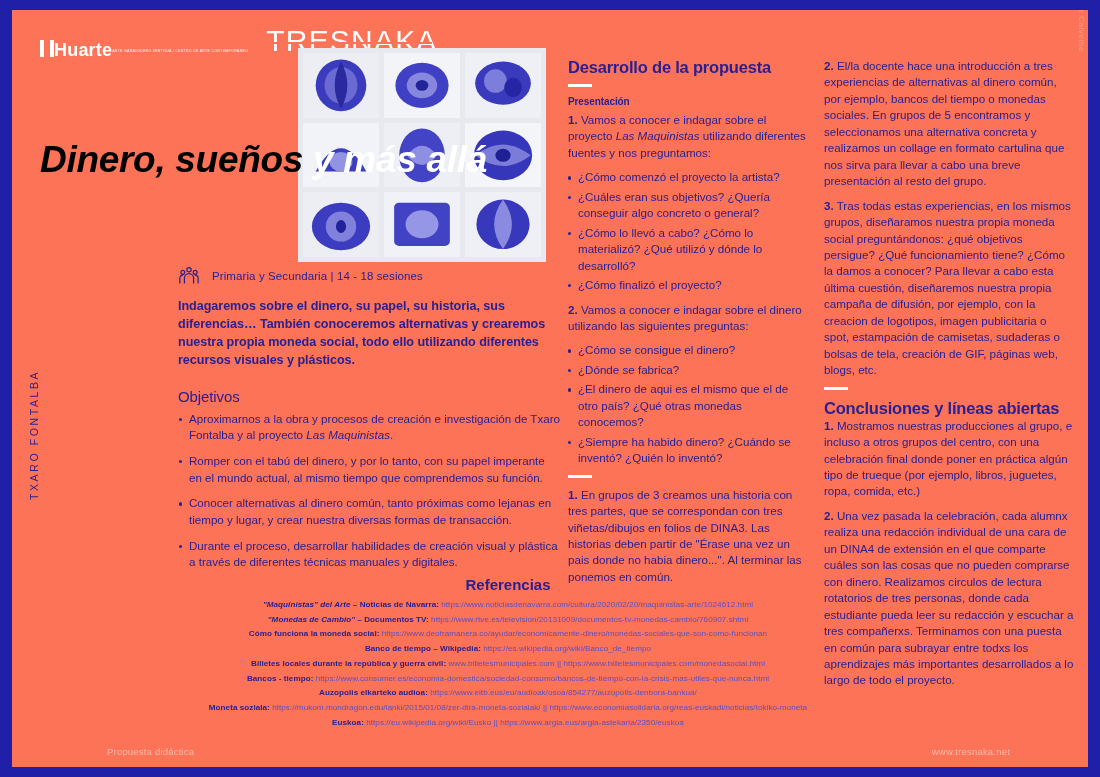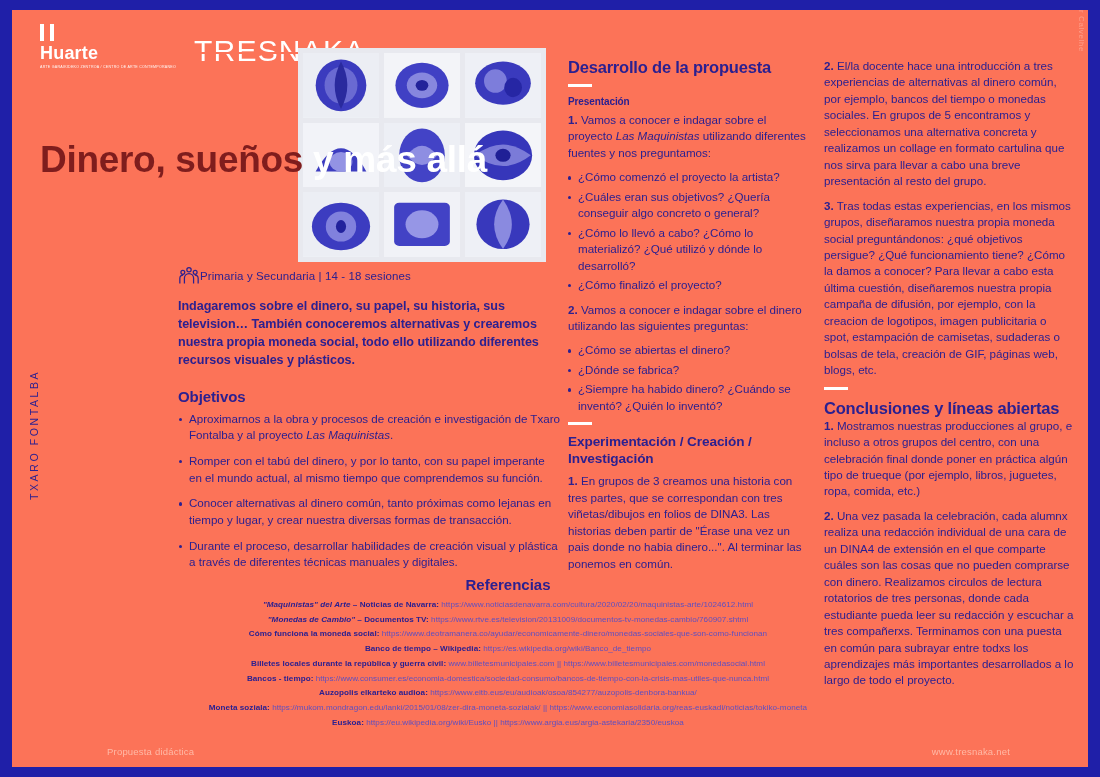--- a/index.html
+++ b/index.html
@@ -33,21 +33,22 @@
   .brand {
     position: absolute;
     left: 28px;
     top: 14px;
     display: flex;
     align-items: flex-end;
     gap: 18px;
   }
   .huarte {
     display: flex;
-    flex-direction: column;
+    flex-direction: row;
+    align-items: center;
     color: #ffffff;
     line-height: 1;
   }
   .huarte-bars {
     display: flex;
     gap: 6px;
     margin-bottom: 3px;
   }
   .huarte-bars i {
     display: block;
@@ -90,22 +91,22 @@
   .title {
     position: absolute;
     left: 28px;
     top: 129px;
     font-size: 37px;
     font-weight: bold;
     letter-spacing: -.3px;
     white-space: nowrap;
     z-index: 4;
   }
-  .title .t-dark { color: #7f1d1d; }
-  .title .t-light { color: #ffffff; }
+  .title .t-dark { color: #000000; font-style: italic; }
+  .title .t-light { color: #ffffff; font-style: italic; }
 
   
   .hero {
     position: absolute;
     left: 286px;
     top: 38px;
     width: 248px;
     height: 214px;
     background: #e8e9ef;
     display: grid;
@@ -181,37 +182,37 @@
     position: absolute;
     left: 812px;
     top: 48px;
     width: 250px;
     color: #2b2090;
   }
 
   .meta {
     display: flex;
     align-items: center;
-    gap: 0;
+    gap: 12px;
     margin-bottom: 12px;
   }
   .meta-icon { width: 22px; height: 20px; flex: none; }
   .meta-text { font-size: 11.5px; letter-spacing: .1px; }
 
   .lead {
     font-size: 12.6px;
     font-weight: bold;
     line-height: 1.42;
     margin-bottom: 18px;
     letter-spacing: -.05px;
   }
 
   h2.sec {
     font-size: 15px;
-    font-weight: bold;
+    font-weight: normal;
     margin-bottom: 6px;
     letter-spacing: -.1px;
   }
   h2.big {
     font-size: 16.5px;
     font-weight: bold;
     letter-spacing: -.2px;
   }
   h3.sub {
     font-size: 10px;
@@ -429,21 +430,21 @@
             <circle cx="5.6" cy="7.6" r="2.3"></circle>
             <circle cx="20.4" cy="7.6" r="2.3"></circle>
             <path d="M7.5 21 V14.5 a5.5 5.5 0 0 1 11 0 V21"></path>
             <path d="M2 21 V15 a4 4 0 0 1 4-4"></path>
             <path d="M24 21 V15 a4 4 0 0 0-4-4"></path>
           </g>
         </svg>
         <span class="meta-text">Primaria y Secundaria | 14 - 18 sesiones</span>
       </div>
 
-      <p class="lead">Indagaremos sobre el dinero, su papel, su historia, sus television… También conoceremos alternativas y crearemos nuestra propia moneda social, todo ello utilizando diferentes recursos visuales y plásticos.</p>
+      <p class="lead">Indagaremos sobre el dinero, su papel, su historia, sus diferencias… También conoceremos alternativas y crearemos nuestra propia moneda social, todo ello utilizando diferentes recursos visuales y plásticos.</p>
 
       <h2 class="sec">Objetivos</h2>
       <ul class="bullets">
         <li><span>Aproximarnos a la obra y procesos de creación e investigación de Txaro Fontalba y al proyecto </span><i>Las Maquinistas</i><span>.</span></li>
         <li>Romper con el tabú del dinero, y por lo tanto, con su papel imperante en el mundo actual, al mismo tiempo que comprendemos su función.</li>
         <li>Conocer alternativas al dinero común, tanto próximas como lejanas en tiempo y lugar, y crear nuestra diversas formas de transacción.</li>
         <li>Durante el proceso, desarrollar habilidades de creación visual y plástica a través de diferentes técnicas manuales y digitales.</li>
       </ul>
     </div>
 
@@ -458,28 +459,28 @@
       <ul class="qs">
         <li>¿Cómo comenzó el proyecto la artista?</li>
         <li>¿Cuáles eran sus objetivos? ¿Quería conseguir algo concreto o general?</li>
         <li>¿Cómo lo llevó a cabo? ¿Cómo lo materializó? ¿Qué utilizó y dónde lo desarrolló?</li>
         <li>¿Cómo finalizó el proyecto?</li>
       </ul>
 
       <p class="para"><b>2.</b><span> Vamos a conocer e indagar sobre el dinero utilizando las siguientes preguntas:</span></p>
 
       <ul class="qs">
-        <li>¿Cómo se abiertas el dinero?</li>
+        <li>¿Cómo se consigue el dinero?</li>
         <li>¿Dónde se fabrica?</li>
+        <li>¿El dinero de aqui es el mismo que el de otro país? ¿Qué otras monedas conocemos?</li>
         <li>¿Siempre ha habido dinero? ¿Cuándo se inventó? ¿Quién lo inventó?</li>
       </ul>
 
       <div class="rule"></div>
 
-      <h3 class="sub2">Experimentación / Creación / Investigación</h3>
       <p class="para"><b>1.</b><span> En grupos de 3 creamos una historia con tres partes, que se correspondan con tres viñetas/dibujos en folios de DINA3. Las historias deben partir de "Érase una vez un pais donde no habia dinero...". Al terminar las ponemos en común.</span></p>
     </div>
 
     <div class="col-c">
       <p class="para"><b>2.</b><span> El/la docente hace una introducción a tres experiencias de alternativas al dinero común, por ejemplo, bancos del tiempo o monedas sociales. En grupos de 5 encontramos y seleccionamos una alternativa concreta y realizamos un collage en formato cartulina que nos sirva para llevar a cabo una breve presentación al resto del grupo.</span></p>
       <p class="para"><b>3.</b><span> Tras todas estas experiencias, en los mismos grupos, diseñaramos nuestra propia moneda social preguntándonos: ¿qué objetivos persigue? ¿Qué funcionamiento tiene? ¿Cómo la damos a conocer? Para llevar a cabo esta última cuestión, diseñaremos nuestra propia campaña de difusión, por ejemplo, con la creacion de logotipos, imagen publicitaria o spot, estampación de camisetas, sudaderas o bolsas de tela, creación de GIF, páginas web, blogs, etc.</span></p>
 
       <div class="rule"></div>
 
       <h2 class="big">Conclusiones y líneas abiertas</h2>

